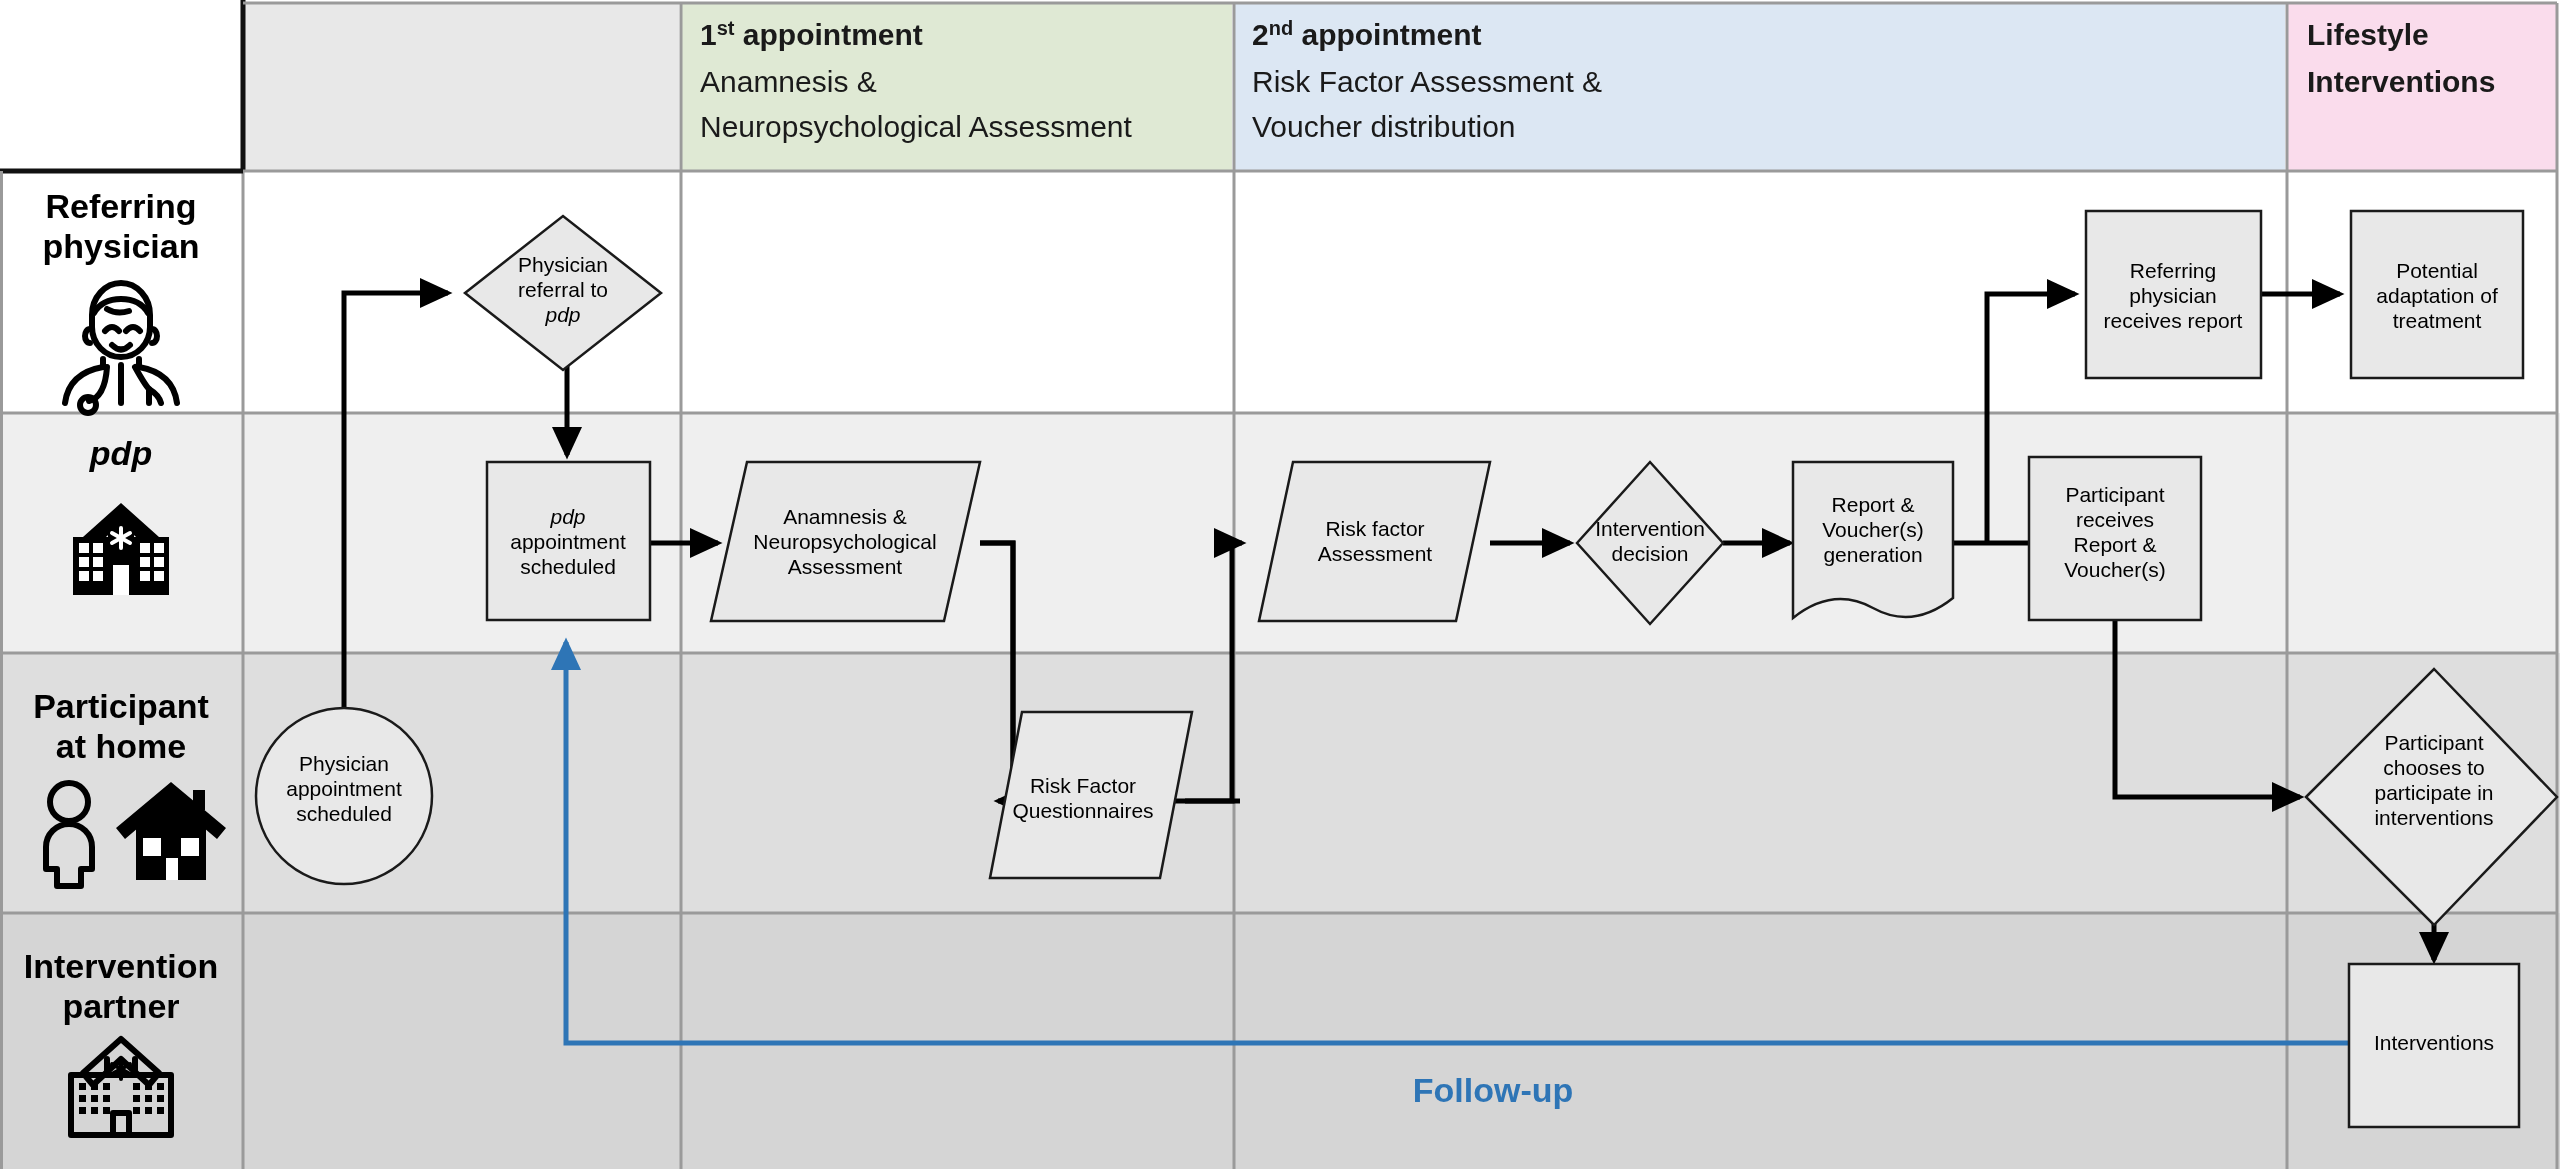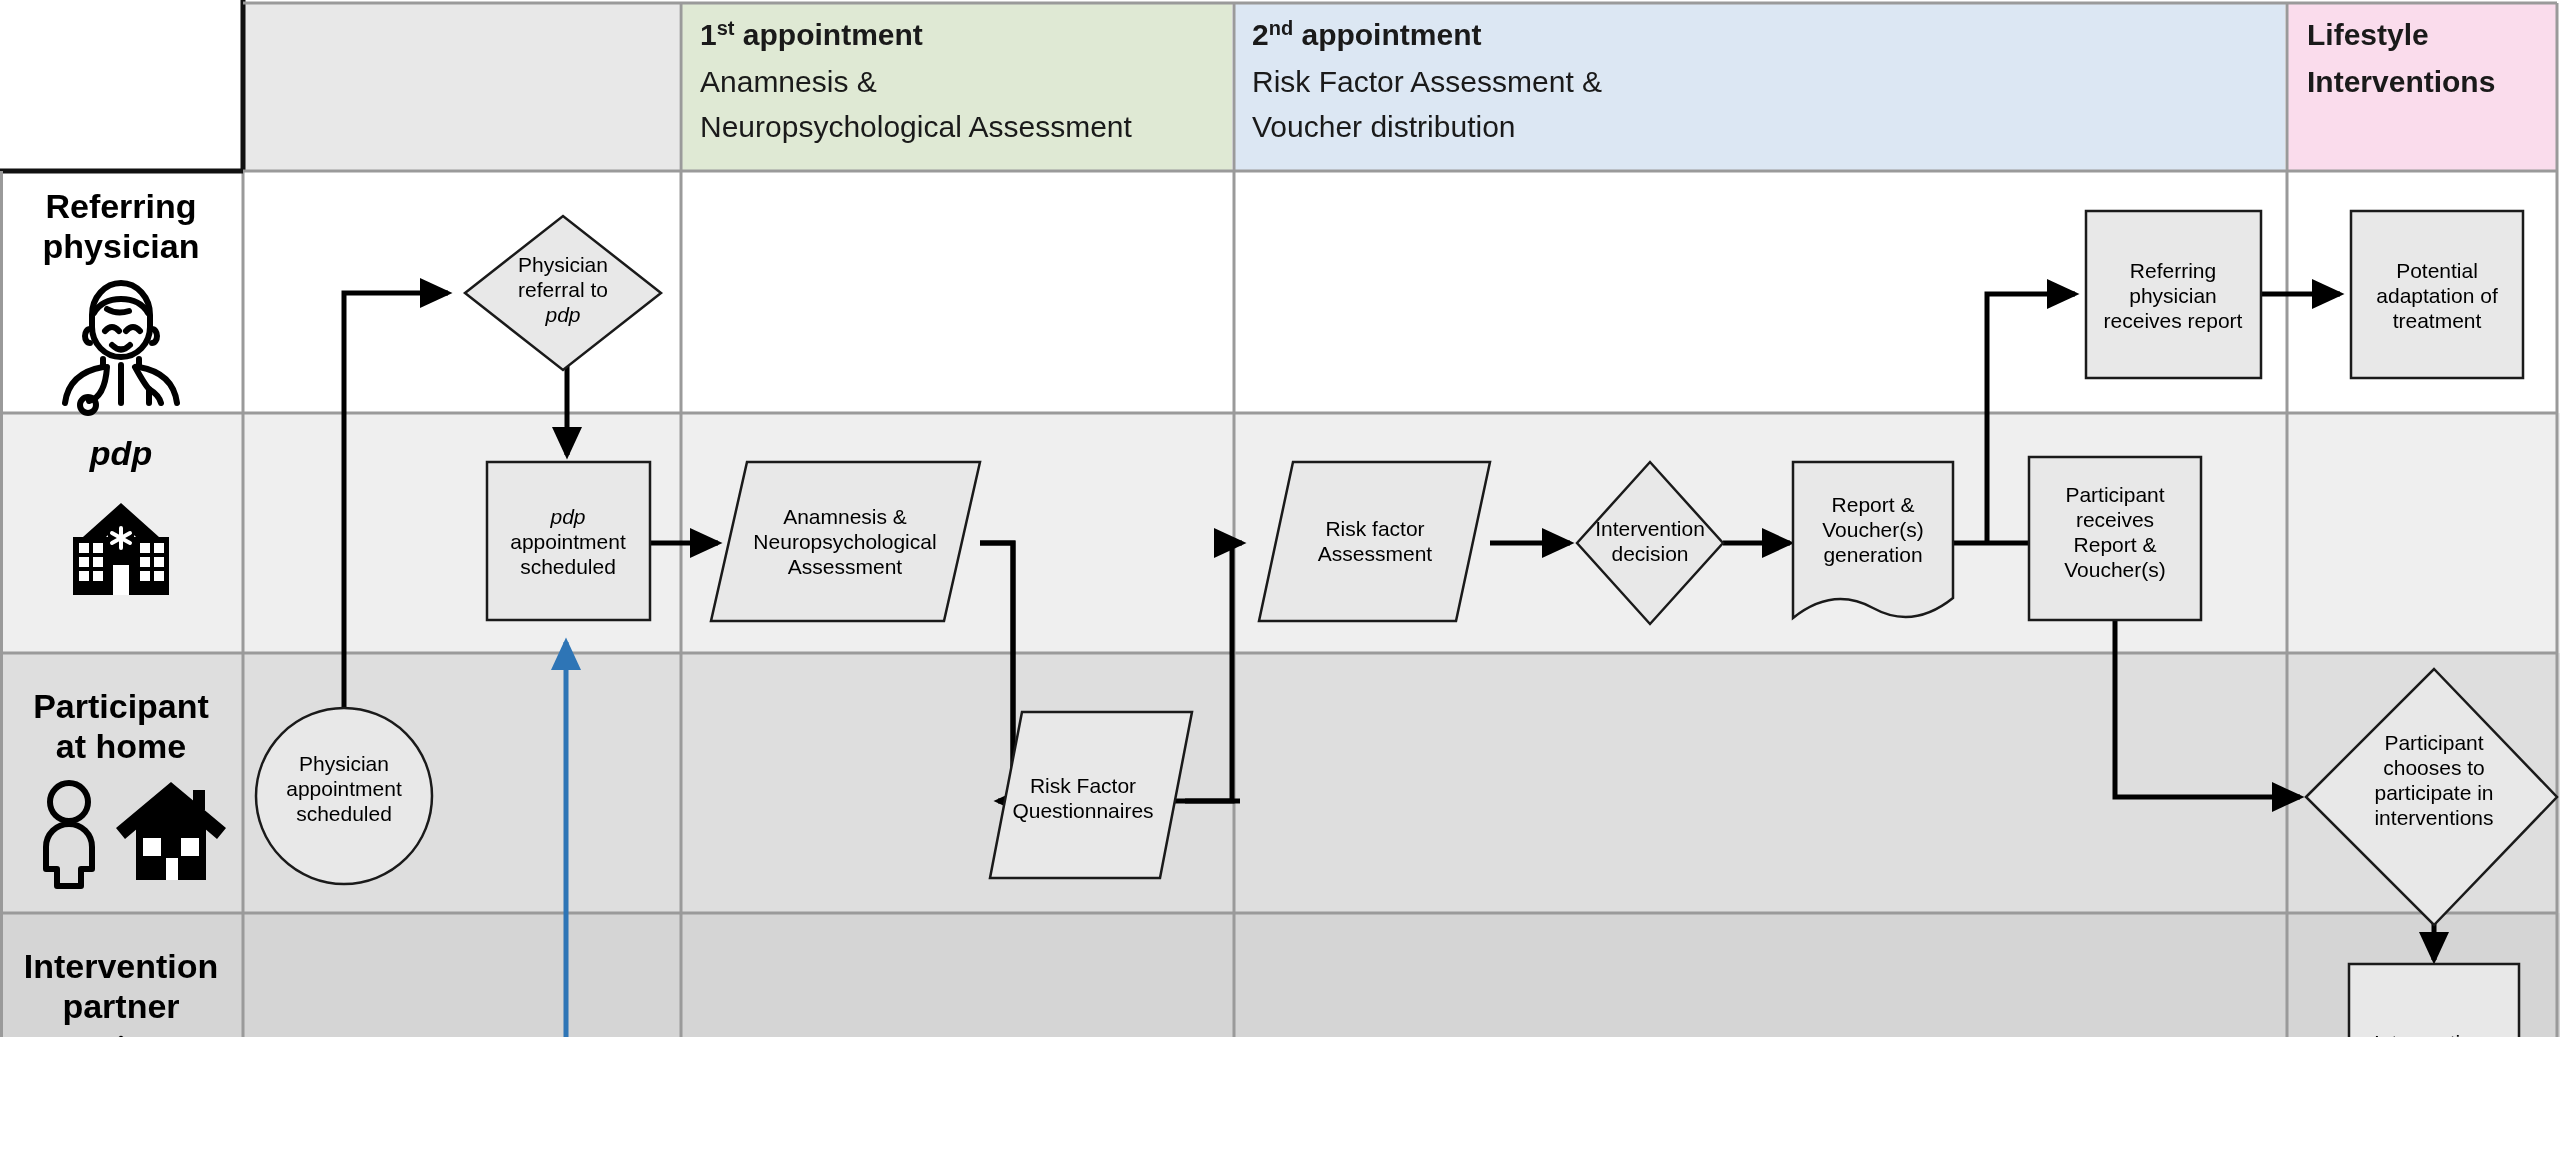--- a/index.html
+++ b/index.html
@@ -6,21 +6,21 @@
     margin: 0;
     padding: 0;
     background: #ffffff;
   }
   body {
     font-family: "Liberation Sans", sans-serif;
   }
   #canvas-wrap {
     position: relative;
     width: 2560px;
-    height: 1037px;
+    height: 1169px;
     overflow: hidden;
     background: #bef264;
   }
   svg.diagram {
     display: block;
     width: 2560px;
     height: 1173px;
   }
   .lane-title {
     font-weight: bold;

